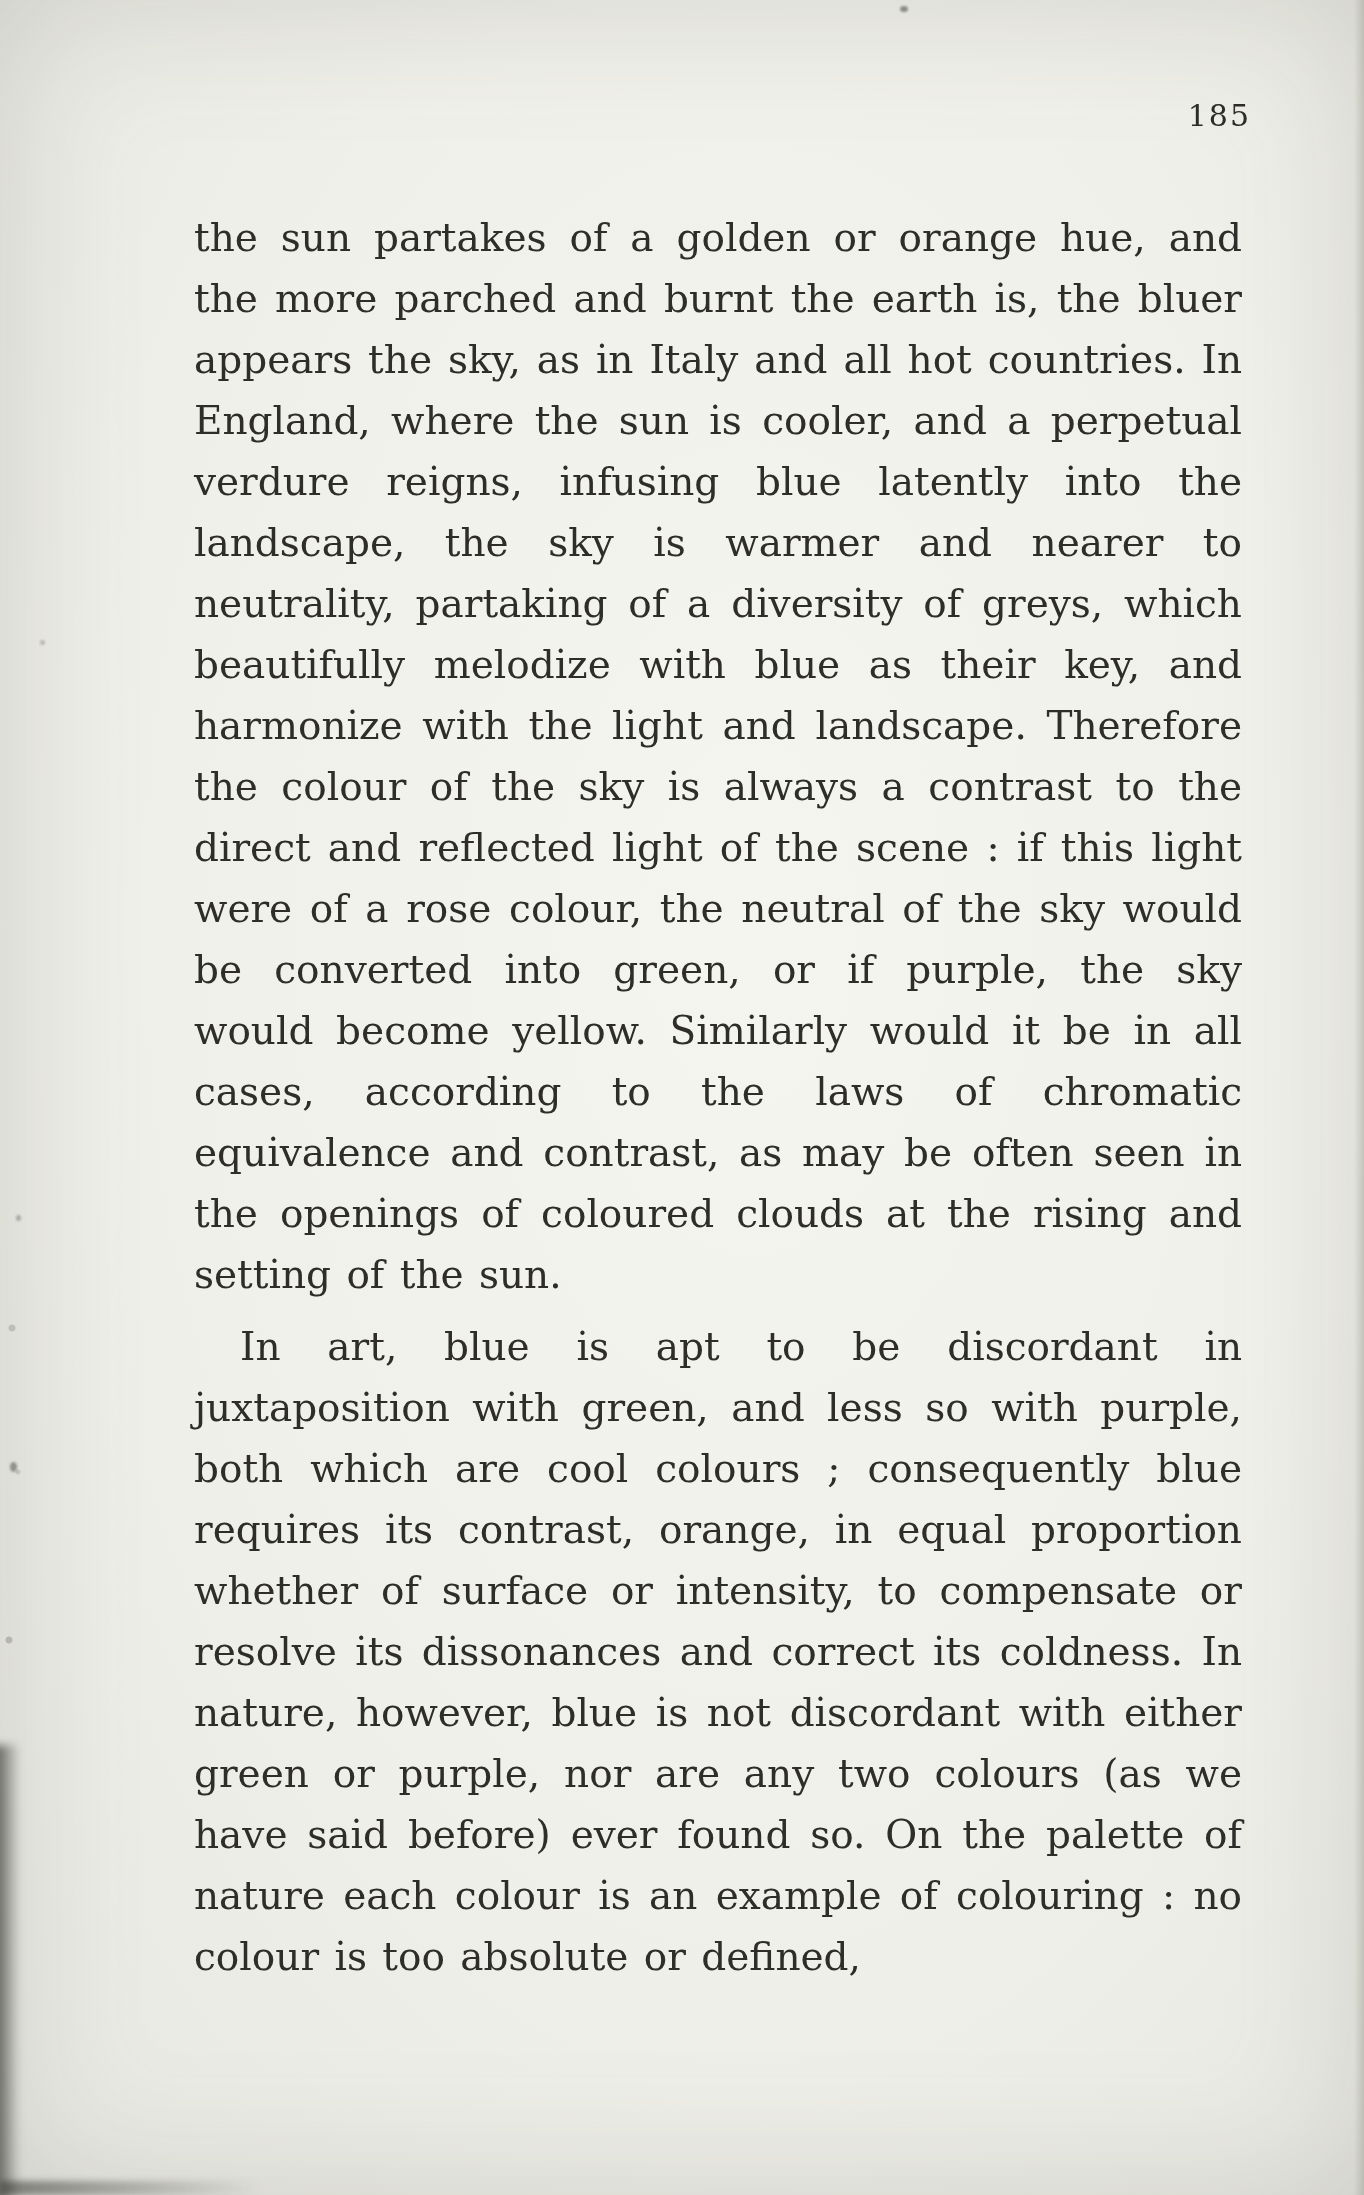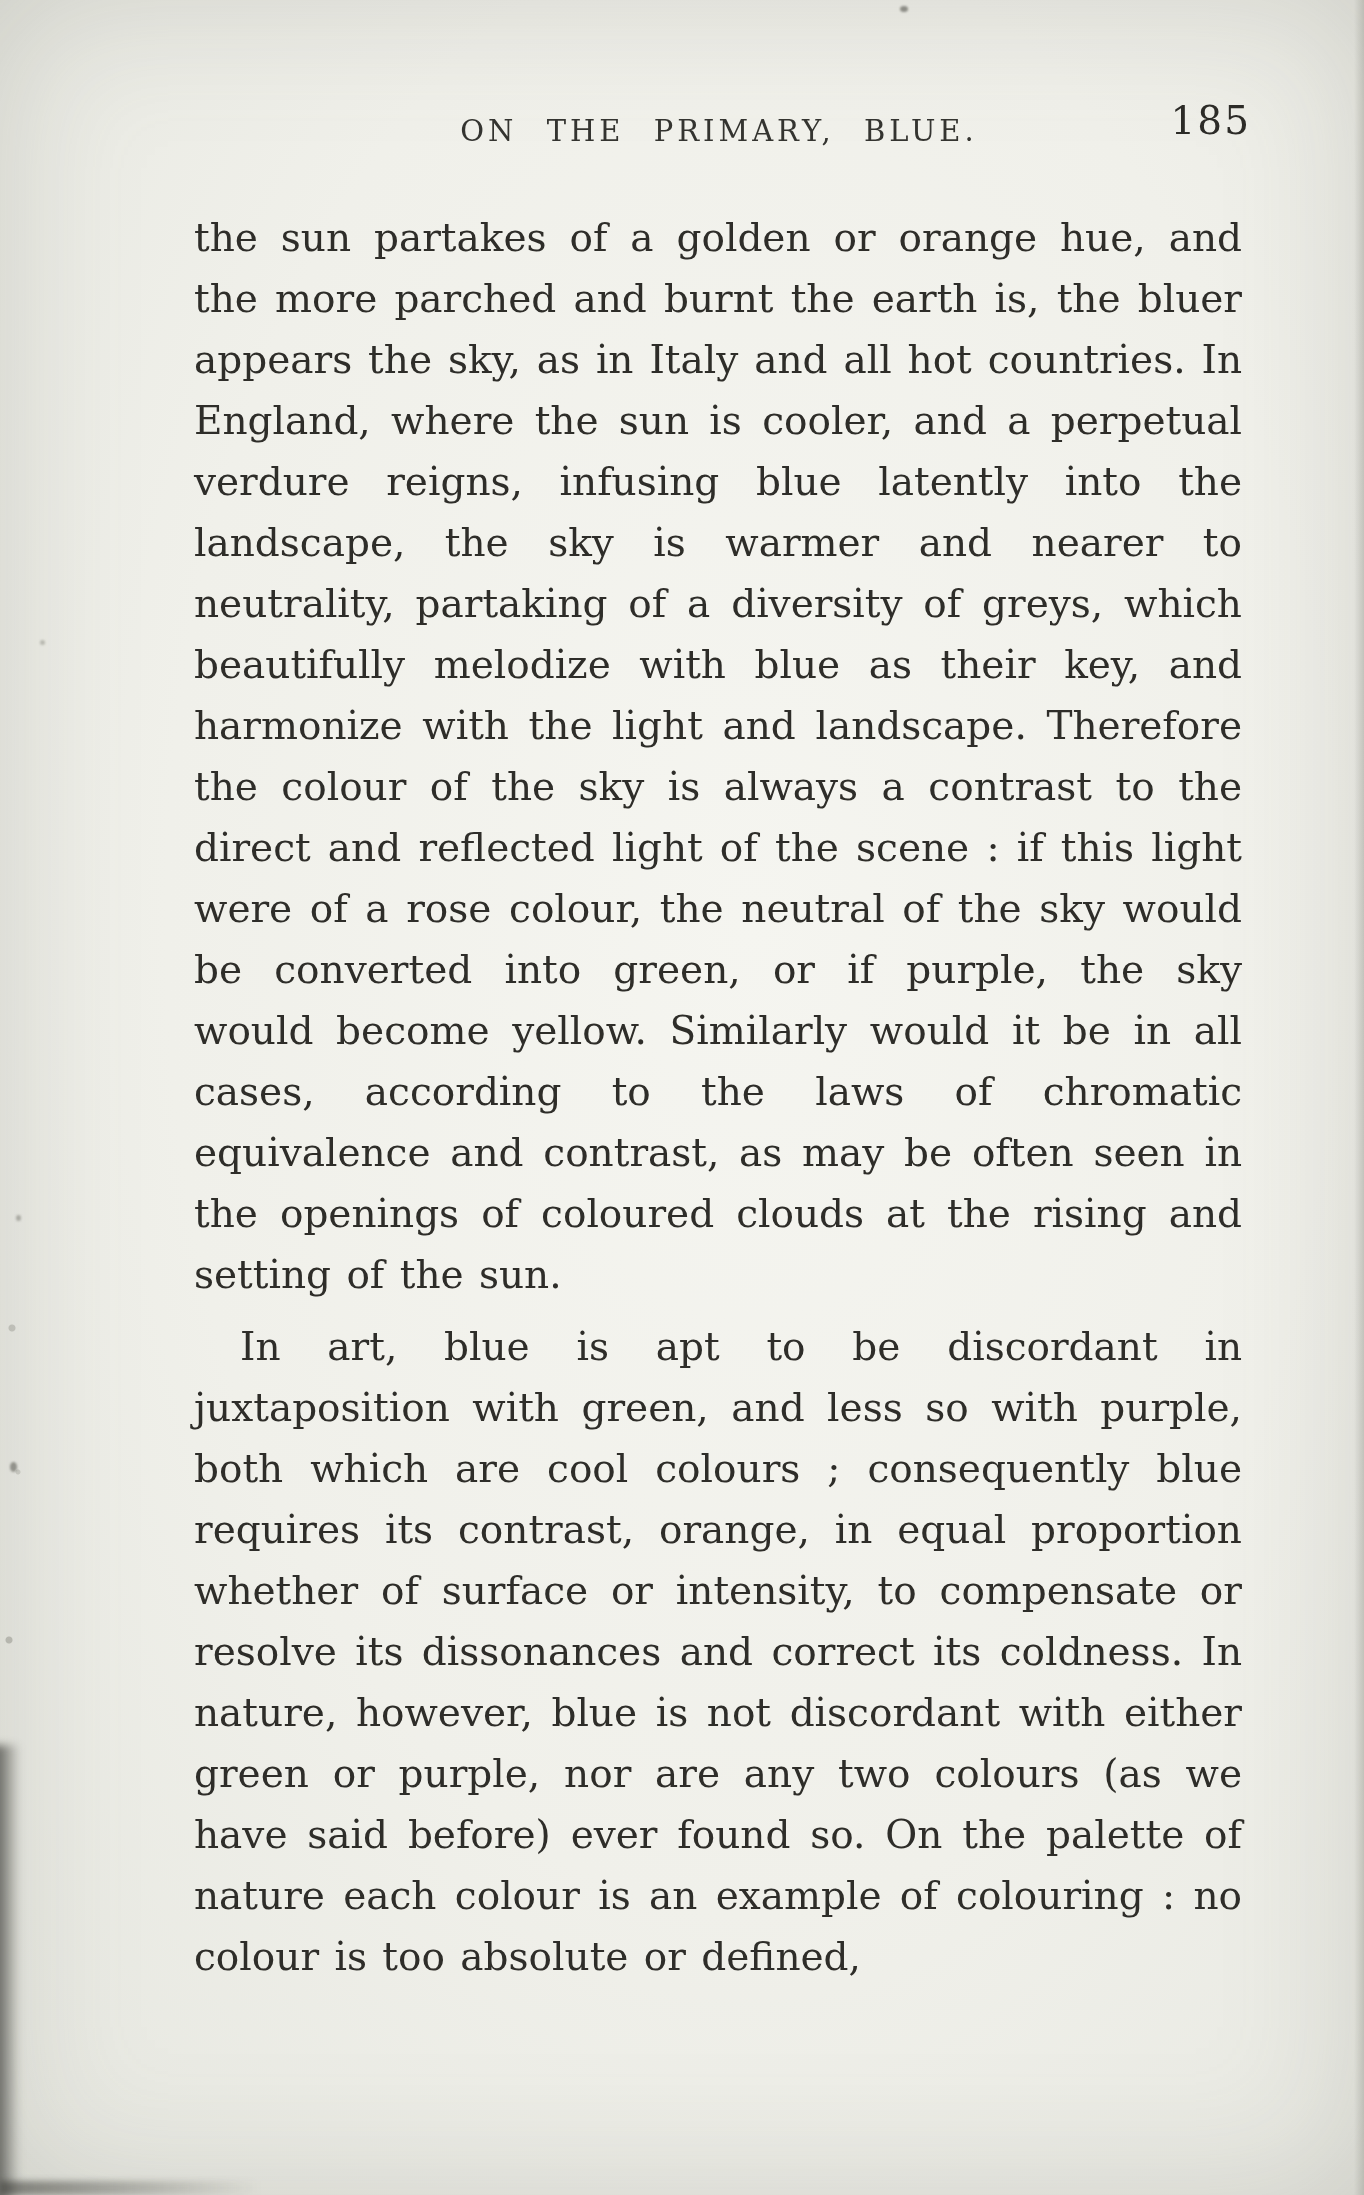--- a/index.html
+++ b/index.html
@@ -35,21 +35,21 @@
     font-size: 29px;
     letter-spacing: 4px;
     word-spacing: 16px;
     color: #343430;
     padding-top: 10px;
   }
   .page-number {
     position: absolute;
     right: 2px;
     top: -6px;
-    font-size: 39px;
+    font-size: 30px;
     letter-spacing: 2px;
     color: #2c2b27;
     margin-left: 41px;
   }
   .body-text {
     position: absolute;
     top: 196px;
     left: 183px;
     width: 1070px;
   }
@@ -105,21 +105,20 @@
       radial-gradient(circle at 60% 40%, rgba(90,90,80,0.2) 0 2px, transparent 3px),
       radial-gradient(circle at 30% 75%, rgba(90,90,80,0.3) 0 3px, transparent 4px);
   }
 </style>
 </head>
 <body>
 
 <div class="page">
 
   <div class="header">
-    <span class="running-title">ON THE PRIMARY, BLUE.</span>
     <span class="page-number">185</span>
   </div>
 
   <div class="body-text" id="paragraphs">
       <p class="para"><span>the sun partakes of a golden or orange hue, and the more parched and burnt the earth is, the bluer appears the sky, as in Italy and all hot countries.  In England, where the sun is cooler, and a perpetual verdure reigns, infusing blue latently into the landscape, the sky is warmer and nearer to neutrality, partaking of a diversity of greys, which beautifully melodize with blue as their key, and harmonize with the light and landscape.  Therefore the colour of the sky is always a contrast to the direct and reflected light of the scene : if this light were of a rose colour, the neutral of the sky would be converted into green, or if purple, the sky would become yellow.  Similarly would it be in all cases, according to the laws of chromatic equivalence and contrast, as may be often seen in the openings of coloured clouds at the rising and setting of the sun.</span></p>
       <p class="para indent"><span>In art, blue is apt to be discordant in juxtaposition with green, and less so with purple, both which are cool colours ; consequently blue requires its contrast, </span><span class="italic">orange</span><span>, in equal proportion whether of surface or intensity, to compensate or resolve its dissonances and correct its coldness.  In nature, however, blue is not discordant with either green or purple, nor are any two colours (as we have said before) ever found so.  On the palette of nature each </span><span class="italic">colour</span><span> is an example of </span><span class="italic">colouring</span><span> : no colour is too absolute or defined,</span></p>
     </div>
 
   <div class="artifact left-margin-noise"></div>
   <div class="artifact left-band"></div>

